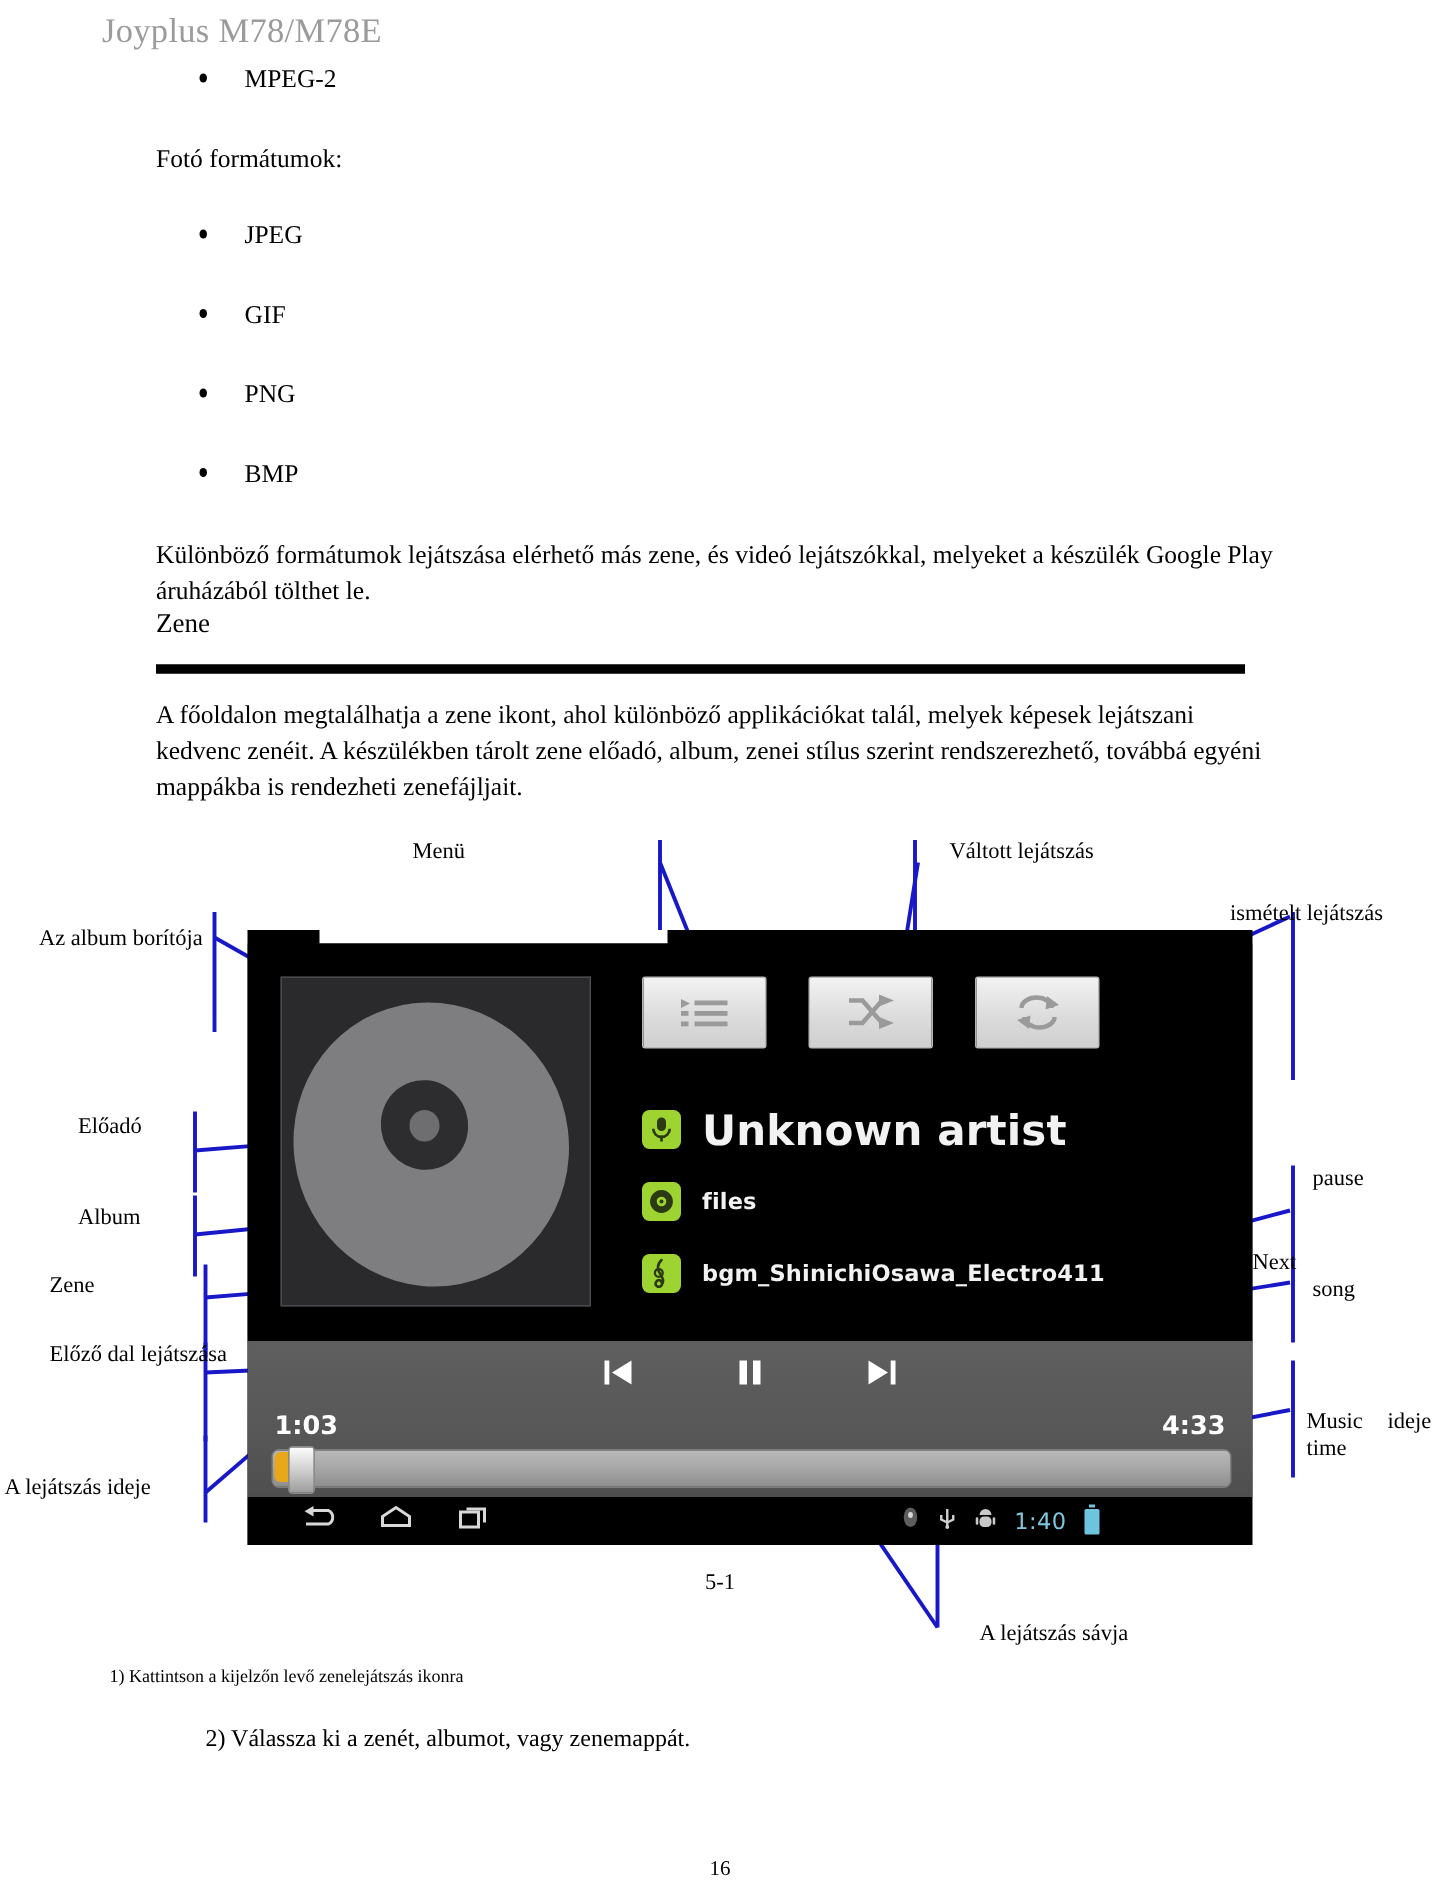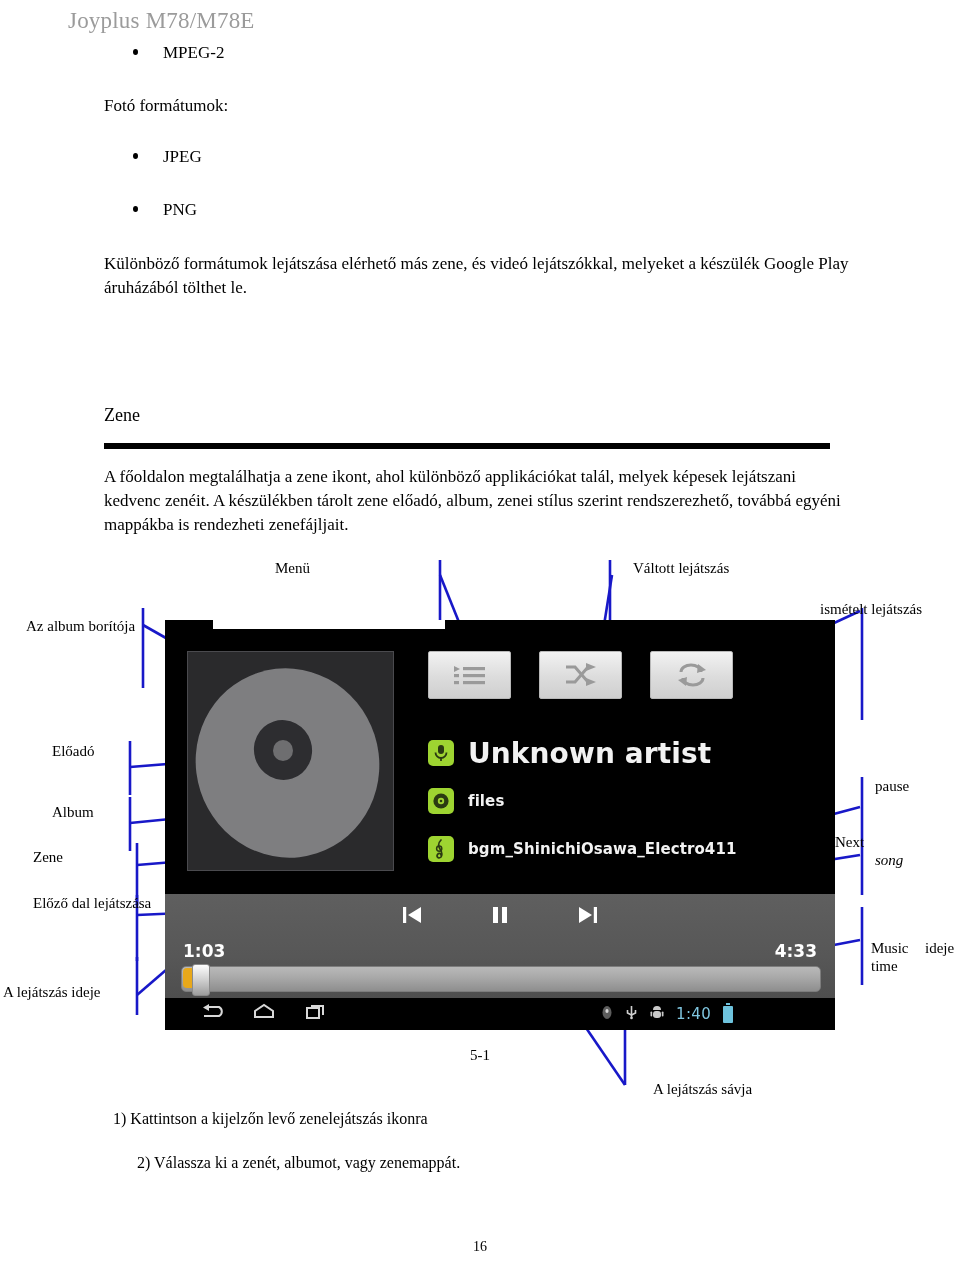--- a/index.html
+++ b/index.html
@@ -331,21 +331,21 @@
     left: 0;
     top: 1047px;
     width: 960px;
     text-align: center;
     font-size: 15px;
   }
 
   
   .tail { position: absolute; left: 0; top: 1110px; width: 960px; }
   .tail .t1 { padding-left: 104px; font-size: 17px; margin-bottom: 28px; }
-  .tail .t2 { padding-left: 113px; font-size: 16px; margin-bottom: 26px; }
+  .tail .t2 { padding-left: 73px; font-size: 12px; margin-bottom: 26px; }
   .tail .t3 { padding-left: 137px; font-size: 16px; }
 
   .page-num {
     position: absolute;
     left: 0;
     bottom: 8px;
     width: 960px;
     text-align: center;
     font-size: 14px;
   }
@@ -360,21 +360,29 @@
     <span class="dot"></span>
     <span>MPEG-2</span>
   </div>
   <div class="lead-in">Fotó formátumok:</div>
   <div class="bullet-row">
     <span class="dot"></span>
     <span>JPEG</span>
   </div>
   <div class="bullet-row">
     <span class="dot"></span>
+    <span>GIF</span>
+  </div>
+  <div class="bullet-row">
+    <span class="dot"></span>
     <span>PNG</span>
+  </div>
+  <div class="bullet-row">
+    <span class="dot"></span>
+    <span>BMP</span>
   </div>
   <div class="para">Különböző formátumok lejátszása elérhető más zene, és videó lejátszókkal, melyeket a készülék Google Play áruházából tölthet le.</div>
 </div>
 
 <div class="section-head">Zene</div>
 <div class="rule"></div>
 <div class="zene-para">A főoldalon megtalálhatja a zene ikont, ahol különböző applikációkat talál, melyek képesek lejátszani kedvenc zenéit. A készülékben tárolt zene előadó, album, zenei stílus szerint rendszerezhető, továbbá egyéni mappákba is rendezheti zenefájljait.</div>
 
 <div class="figure">
 
@@ -428,21 +436,21 @@
   <div class="anno" style="left:633px; top:14px;">Váltott lejátszás</div>
   <div class="anno" style="left:820px; top:55px;">ismételt lejátszás</div>
   <div class="anno" style="left:26px;  top:72px;">Az album borítója</div>
   <div class="anno" style="left:52px;  top:197px;">Előadó</div>
   <div class="anno" style="left:52px;  top:258px;">Album</div>
   <div class="anno" style="left:33px;  top:303px;">Zene</div>
   <div class="anno" style="left:33px;  top:349px;">Előző dal lejátszása</div>
   <div class="anno" style="left:3px;   top:438px;">A lejátszás ideje</div>
   <div class="anno" style="left:875px; top:232px;">pause</div>
   <div class="anno" style="left:835px; top:288px;">Next</div>
-  <div class="anno" style="left:875px; top:306px;font-style:italic;">song</div>
+  <div class="anno" style="left:875px; top:306px;">song</div>
   <div class="anno" style="left:871px; top:394px;">Music</div>
   <div class="anno" style="left:871px; top:412px;">time</div>
   <div class="anno" style="left:925px; top:394px;">ideje</div>
   <div class="anno" style="left:653px; top:1b;"></div>
   <div class="anno" style="left:653px; top:535px;">A lejátszás sávja</div>
 
   <div class="device">
     <div class="notch"></div>
 
     <div class="player-top">

